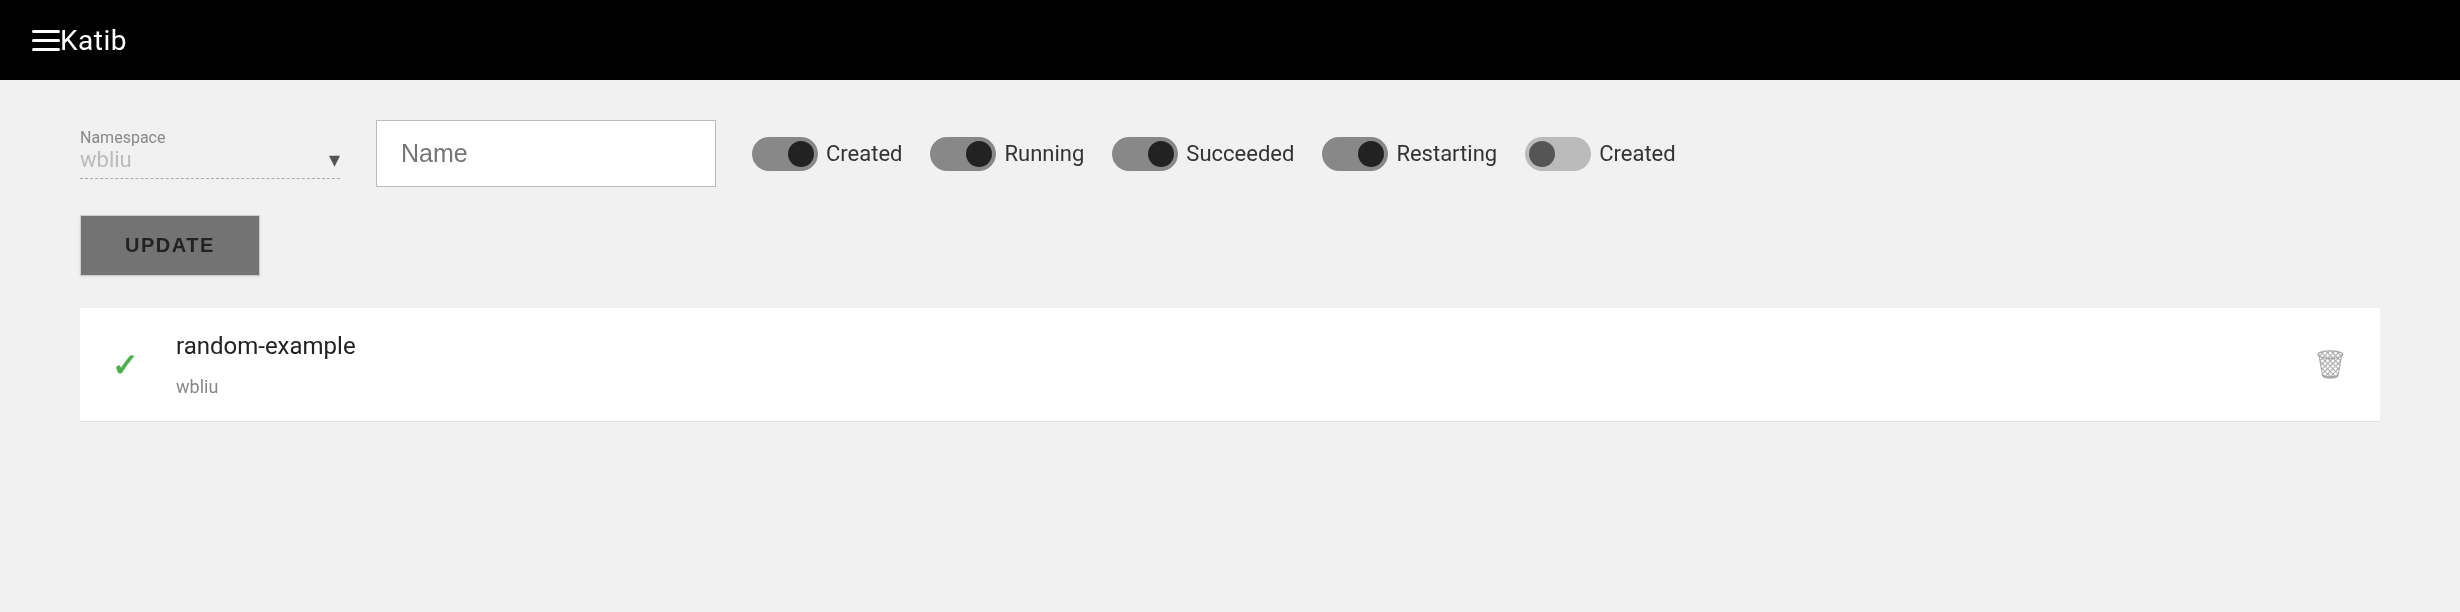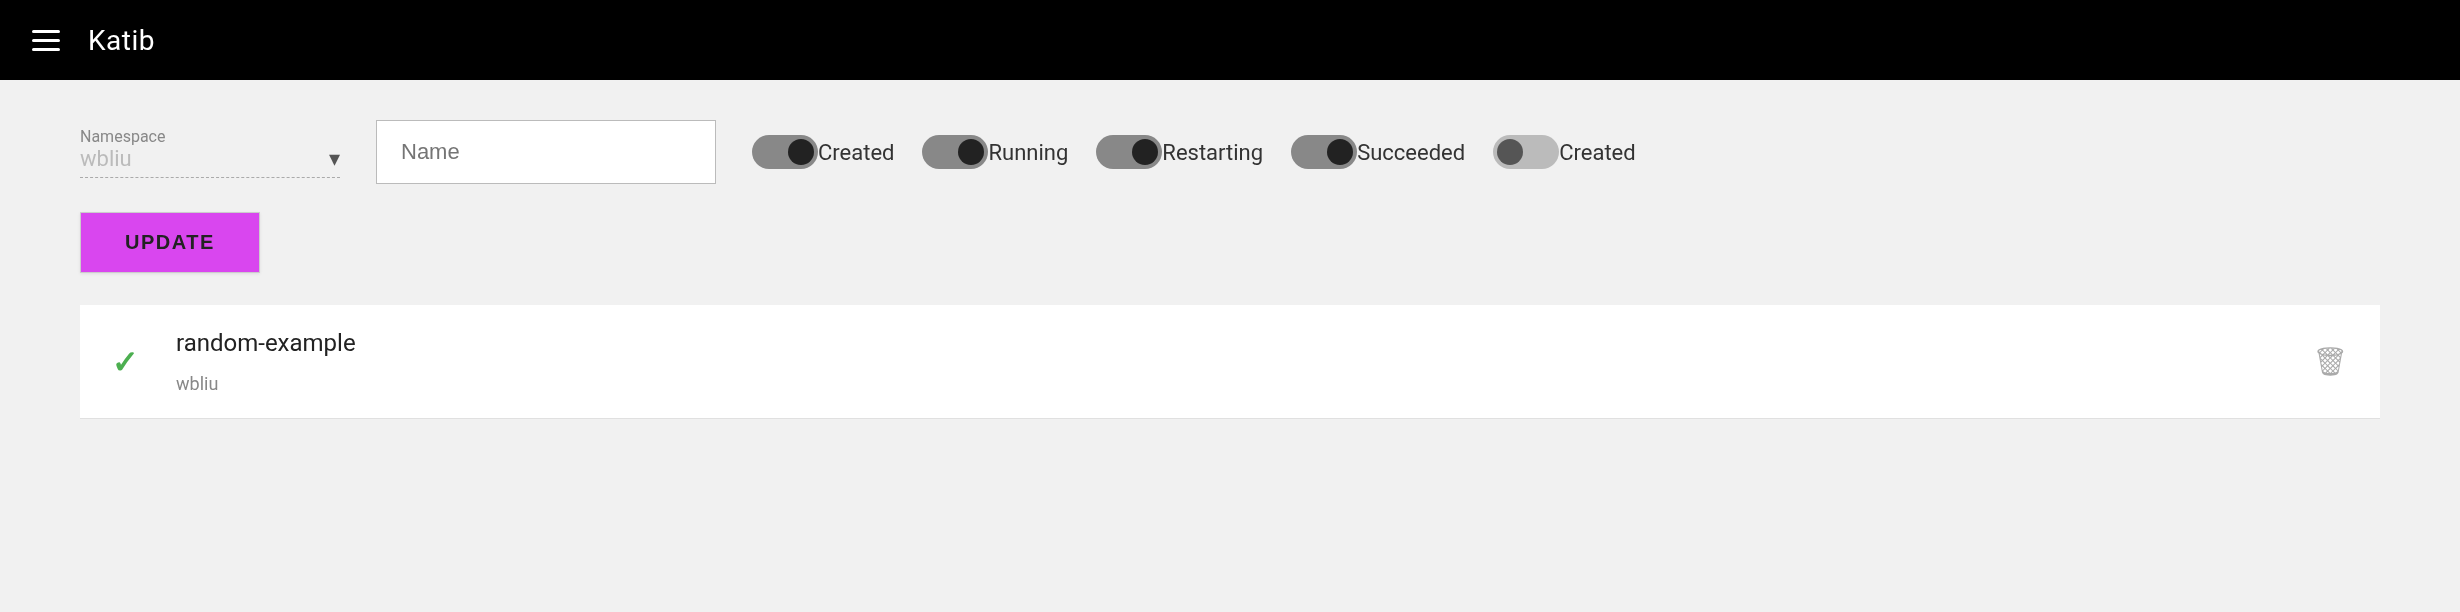--- a/index.html
+++ b/index.html
@@ -15,21 +15,20 @@
       overflow-x: hidden;
     }
 
     
     .navbar {
       background: #000;
       height: 80px;
       display: flex;
       align-items: center;
       padding: 0 32px;
-      gap: 28px;
     }
     .navbar-menu-icon {
       display: flex;
       flex-direction: column;
       gap: 6px;
       cursor: pointer;
     }
     .navbar-menu-icon span {
       display: block;
       width: 28px;
@@ -87,37 +86,37 @@
     .namespace-arrow {
       font-size: 22px;
       color: #555;
     }
 
     
     .name-input {
       border: 1.5px solid #bbb;
       background: #fff;
       padding: 18px 24px;
-      font-size: 22px;
+      font-size: 25px;
       color: #aaa;
       width: 340px;
       outline: none;
     }
 
     
     .toggle-group {
       display: flex;
       align-items: center;
       gap: 28px;
       flex-wrap: wrap;
     }
     .toggle-item {
       display: flex;
       align-items: center;
-      gap: 0;
+      gap: 8px;
     }
     .toggle-label {
       font-size: 22px;
       color: #333;
     }
 
     
     .toggle-switch {
       position: relative;
       width: 66px;
@@ -154,21 +153,21 @@
     .toggle-thumb.off {
       left: 4px;
     }
 
     
     .update-row {
       margin-top: 28px;
       margin-left: 0;
     }
     .update-btn {
-      background: #d946ef;
+      background: #737373;
       border: 1.5px solid #ccc;
       padding: 18px 44px;
       font-size: 20px;
       font-weight: 700;
       letter-spacing: 1.5px;
       color: #222;
       cursor: pointer;
       box-shadow: 0 1px 3px rgba(0,0,0,0.08);
     }
 
@@ -266,30 +265,30 @@
         </label>
         <span class="toggle-label">Running</span>
       </div>
 
       <div class="toggle-item">
         <label class="toggle-switch">
           <input type="checkbox" checked="" style="">
           <div class="toggle-track"></div>
           <div class="toggle-thumb on"></div>
         </label>
-        <span class="toggle-label">Restarting</span>
+        <span class="toggle-label">Succeeded</span>
       </div>
 
       <div class="toggle-item">
         <label class="toggle-switch">
           <input type="checkbox" checked="" style="">
           <div class="toggle-track"></div>
           <div class="toggle-thumb on"></div>
         </label>
-        <span class="toggle-label">Succeeded</span>
+        <span class="toggle-label">Restarting</span>
       </div>
 
       <div class="toggle-item">
         <label class="toggle-switch">
           <input type="checkbox" style="">
           <div class="toggle-track" style="background:#bbb;"></div>
           <div class="toggle-thumb off" style="background:#555;"></div>
         </label>
         <span class="toggle-label">Created</span>
       </div>

